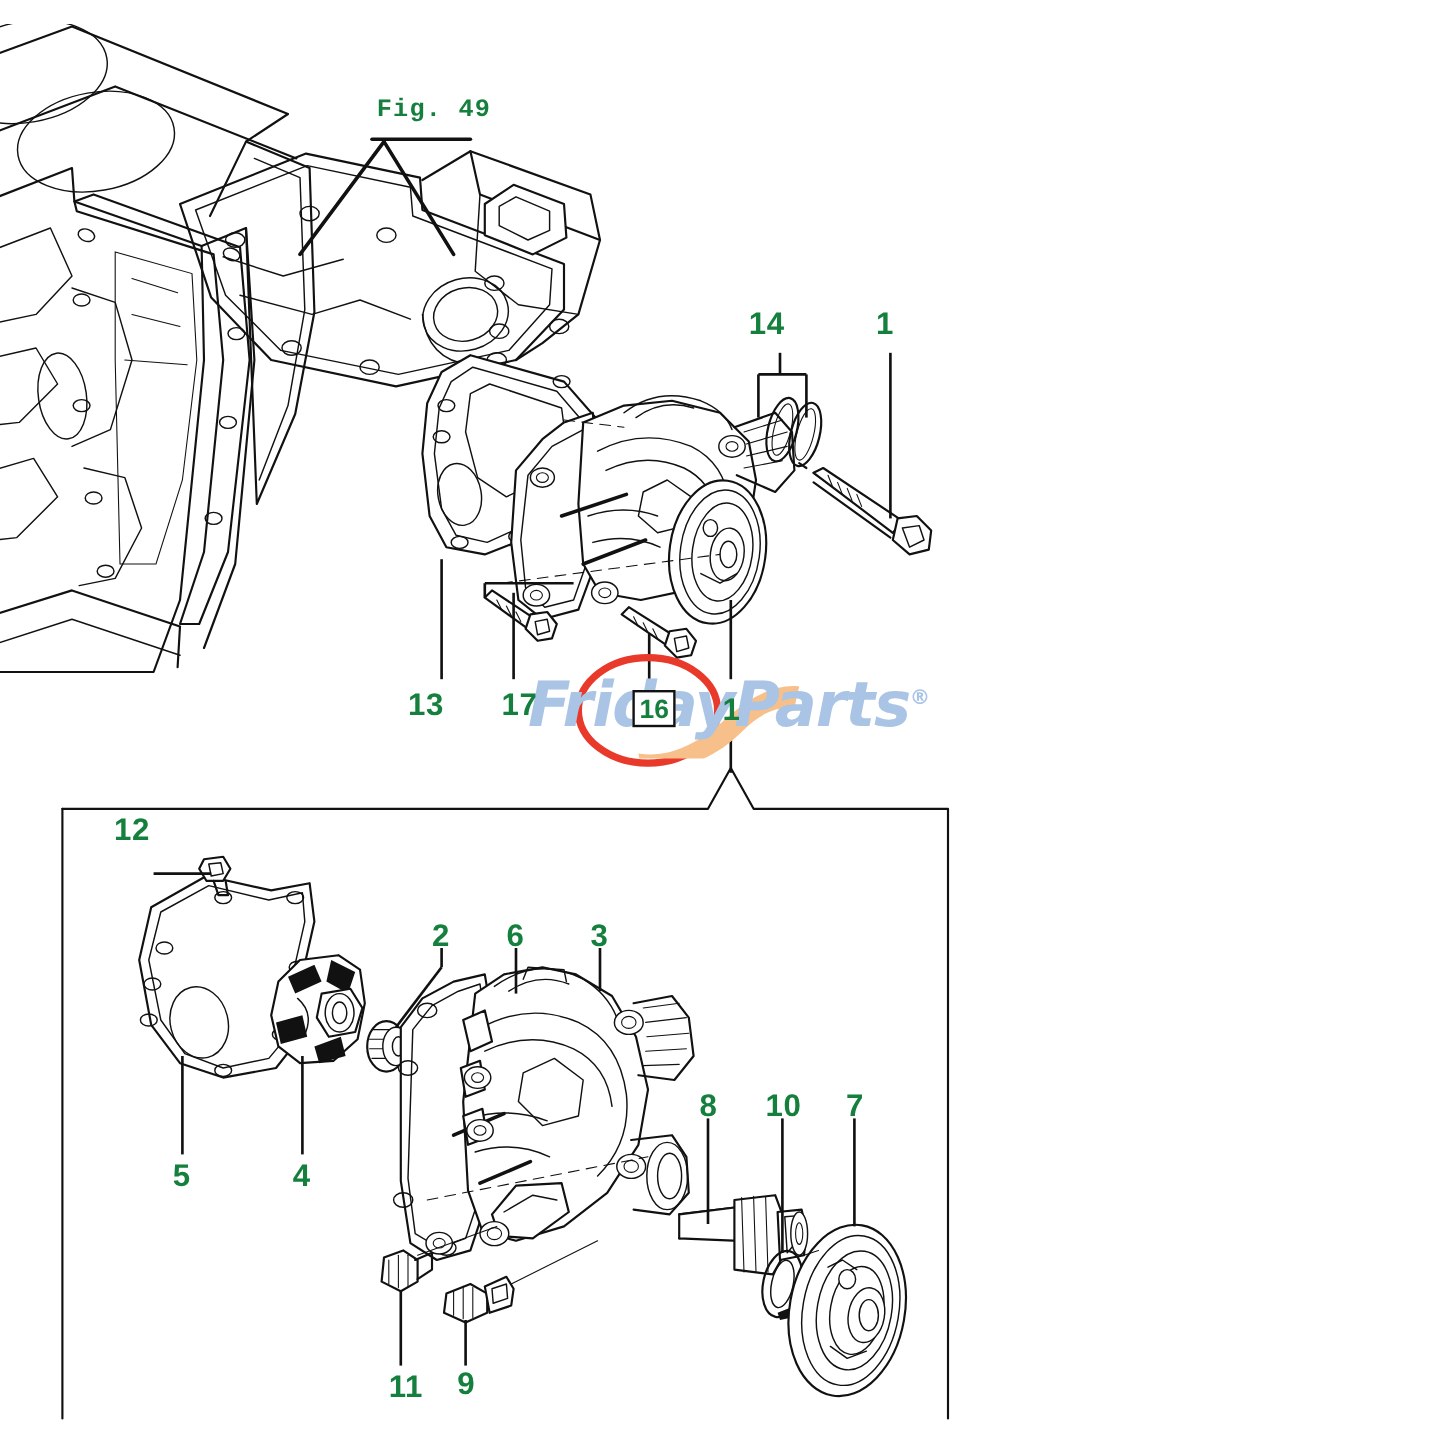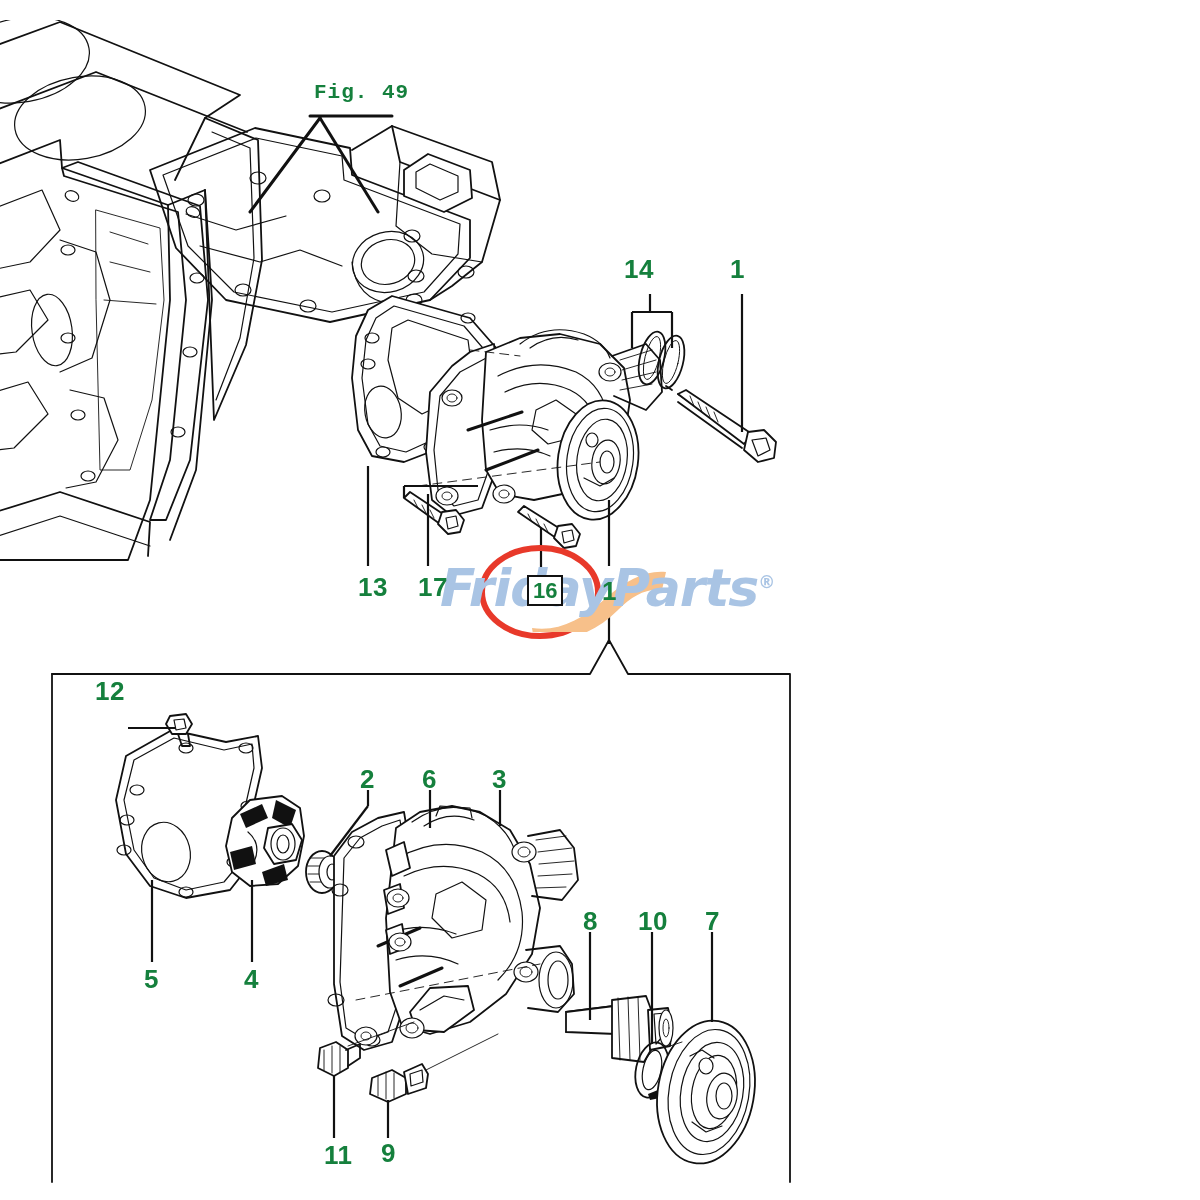--- a/index.html
+++ b/index.html
@@ -458,21 +458,21 @@
     <div class="wmtext">
       <span>Friday</span><span>Parts</span><span class="reg">®</span>
     </div>
   </div>
 
   <div class="lbl lbl-fig" style="left:314px;top:82px;">Fig. 49</div>
 
   <div class="lbl lbl-num" style="left:624px;top:256px;">14</div>
   <div class="lbl lbl-num" style="left:730px;top:256px;">1</div>
 
-  <div class="lbl lbl-num" style="left:358px;top:574px;">13</div>
+  <div class="lbl lbl-num" style="left:340px;top:574px;">13</div>
   <div class="lbl lbl-num" style="left:418px;top:574px;">17</div>
   <div class="lbl boxed" style="left:527px;top:575px;">16</div>
   <div class="lbl lbl-num" style="left:602px;top:578px;">1</div>
 
   <div class="lbl lbl-num" style="left:95px;top:678px;">12</div>
 
   <div class="lbl lbl-num" style="left:360px;top:766px;">2</div>
   <div class="lbl lbl-num" style="left:422px;top:766px;">6</div>
   <div class="lbl lbl-num" style="left:492px;top:766px;">3</div>
 

